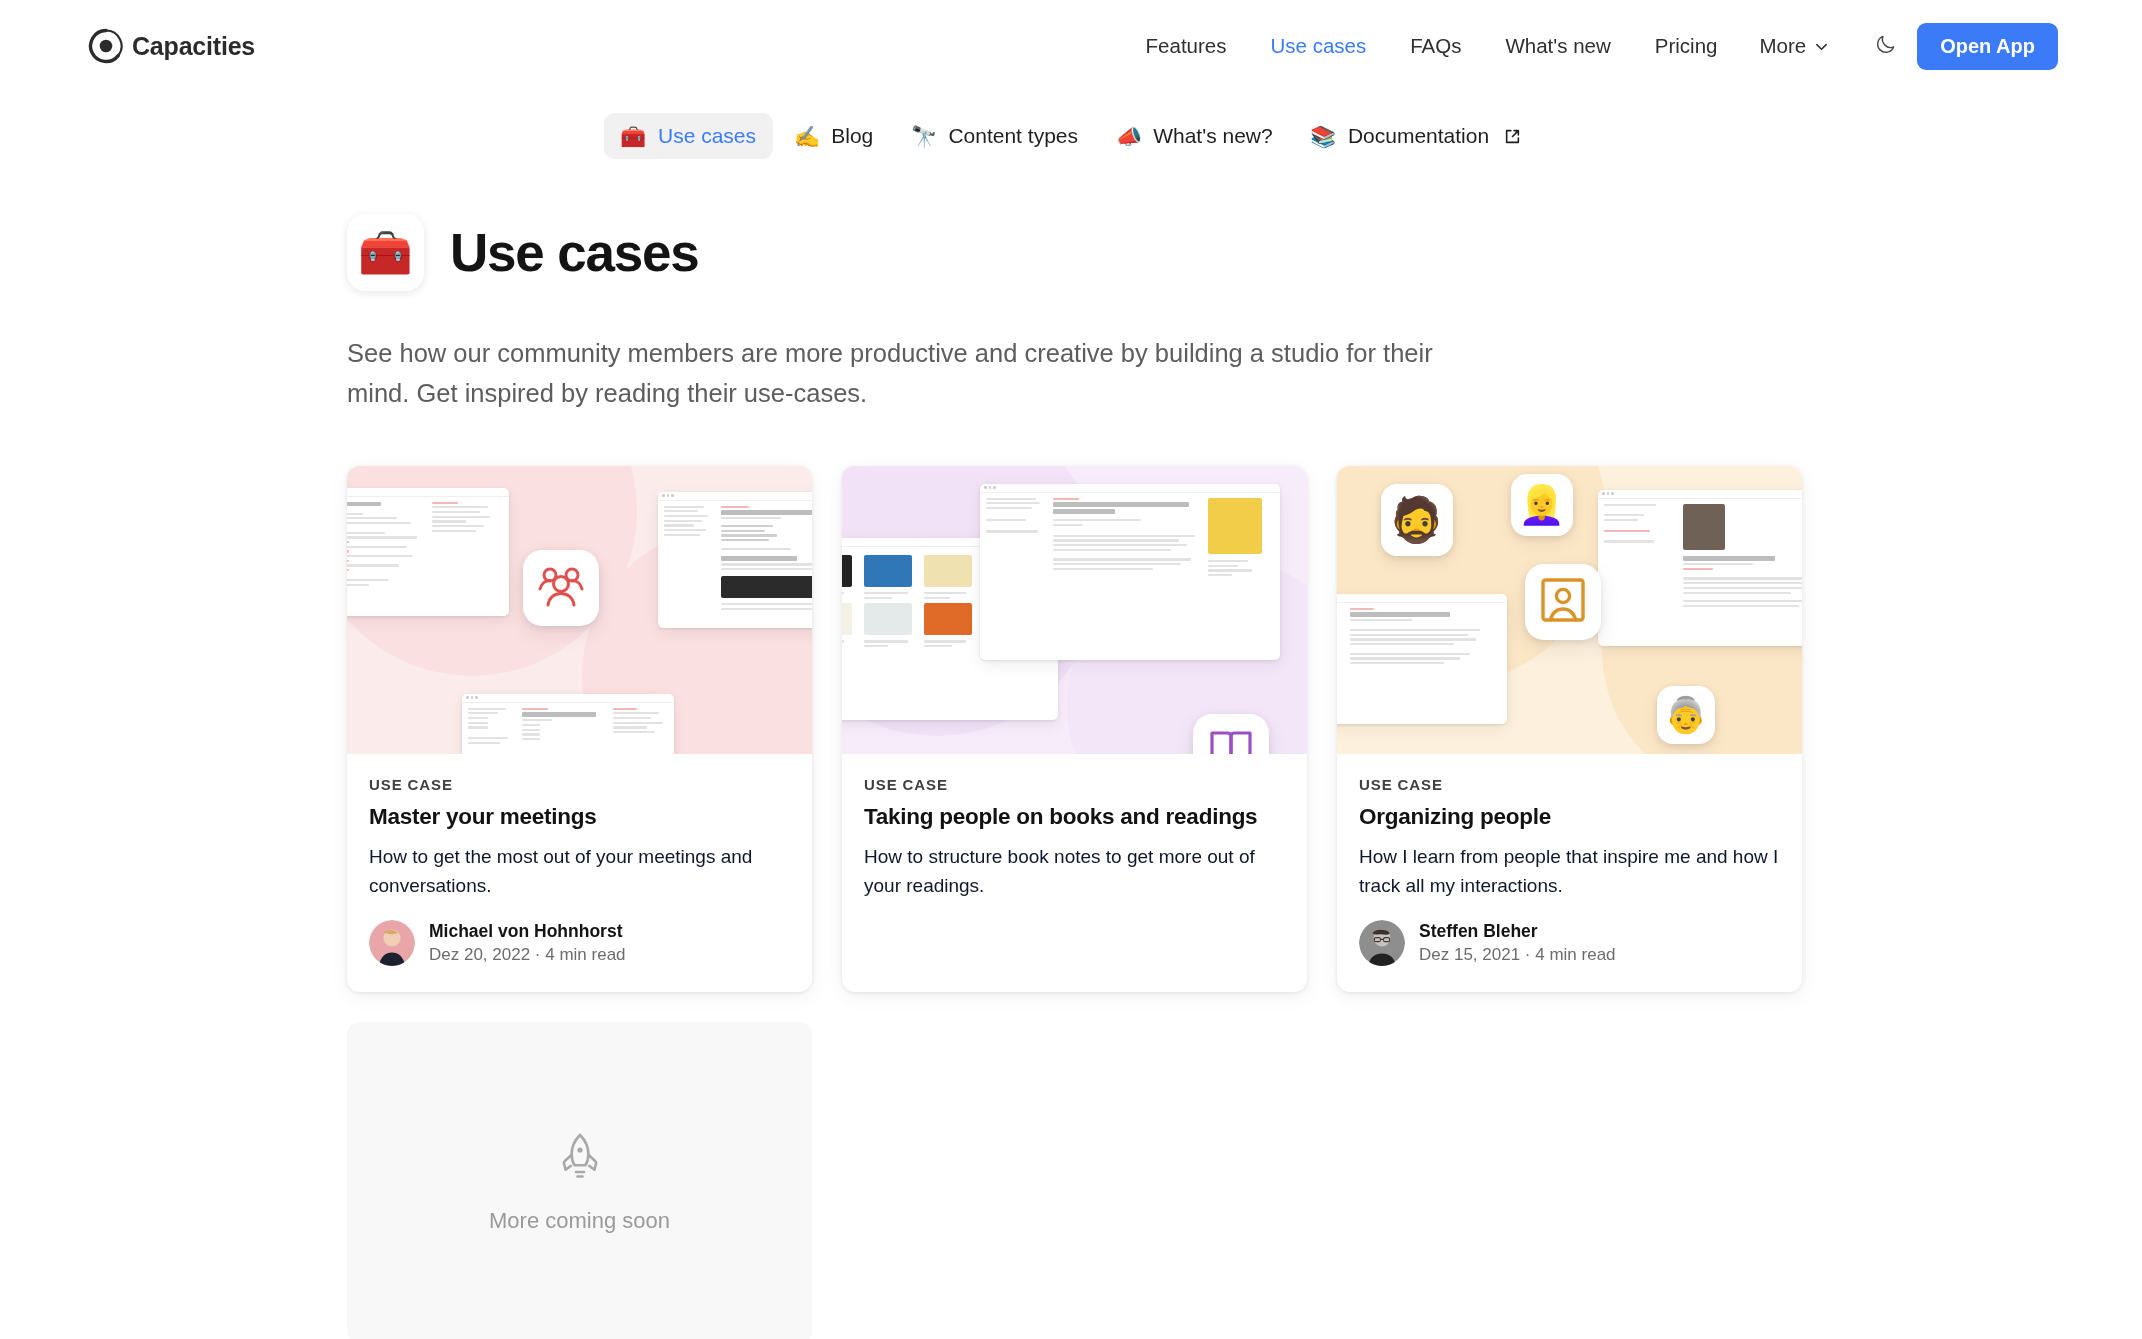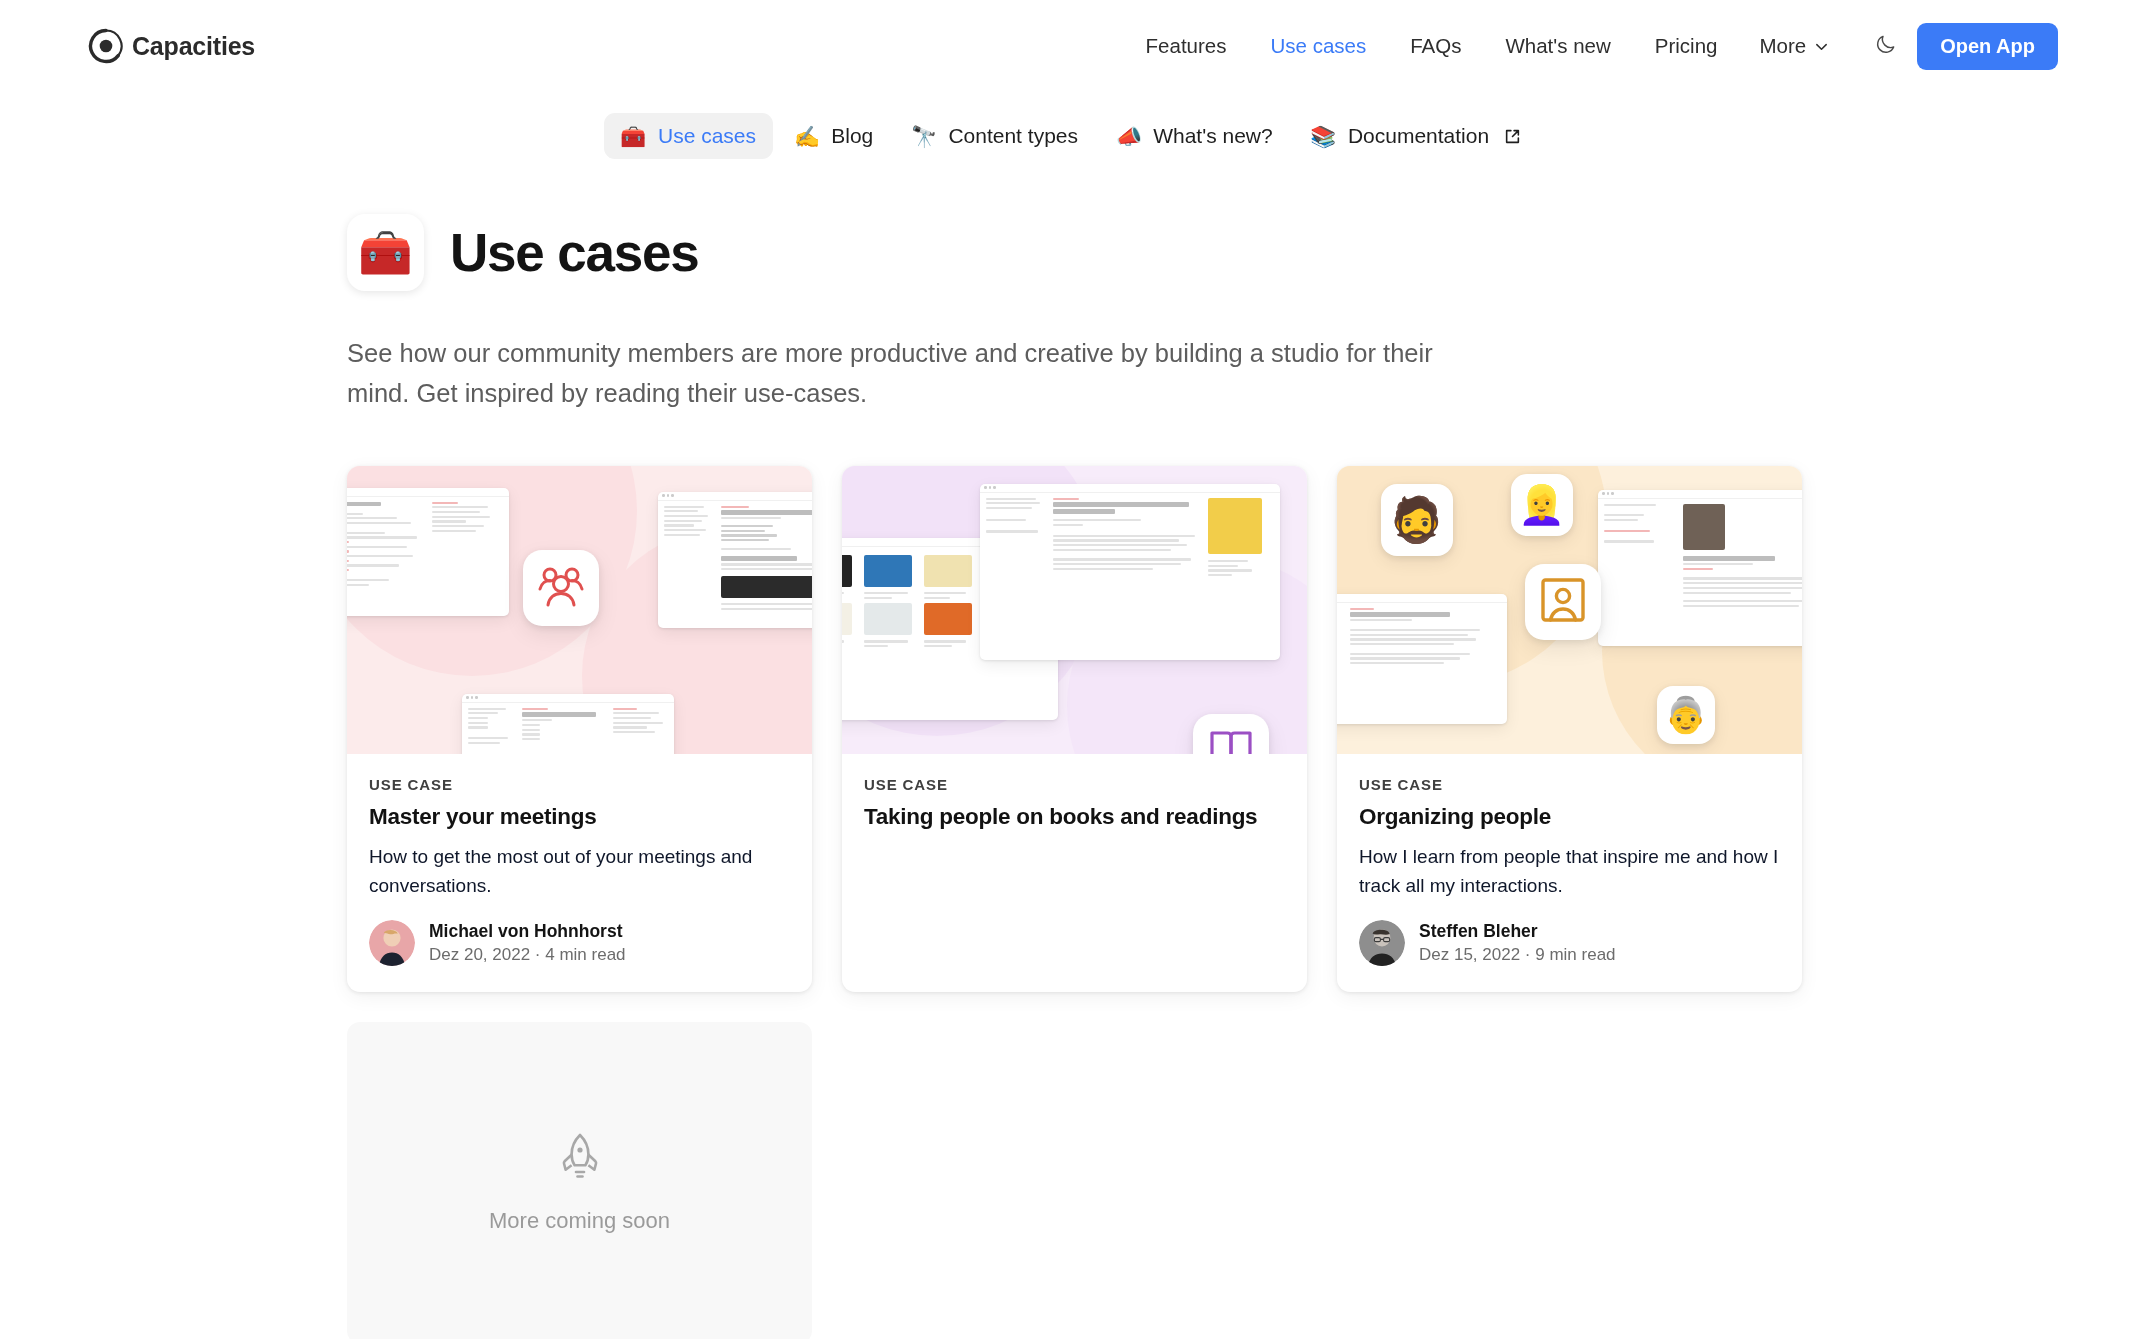--- a/index.html
+++ b/index.html
@@ -577,20 +577,21 @@
               <path d="M4 6h15.5c2 0 3.5 1.5 3.5 3.5V40c0-2-1.5-3.5-3.5-3.5H4z" fill="none" stroke="#9b4fc4" stroke-width="3.2" stroke-linejoin="round"></path>
               <path d="M42 6H26.5c-2 0-3.5 1.5-3.5 3.5V40c0-2 1.5-3.5 3.5-3.5H42z" fill="none" stroke="#9b4fc4" stroke-width="3.2" stroke-linejoin="round"></path>
             </svg>
           </span>
         </div>
       </div>
 
       <div class="card-body">
         <div class="kicker">USE CASE</div>
         <div class="card-title">Taking people on books and readings</div>
+        <div class="card-desc">How to structure book notes to get more out of your readings.</div>
       </div>
     </div>
 
     <div class="card">
       <div class="thumb amber">
         <div class="blob b1"></div>
         <div class="blob b2"></div>
 
         <div class="win" style="left:-50px; top:128px; width:220px; height:130px;">
           <div class="bar"></div>
@@ -678,21 +679,21 @@
               <circle cx="23" cy="18" r="8.4" fill="#c9c2bb"></circle>
               <path d="M13.6 13.6c1.2-5 16.2-5.2 17 .4-3 1.2-6 .4-8.8.2-3-.2-5.6 1-8.2-.6z" fill="#39332e"></path>
               <rect x="15.4" y="17.6" width="6" height="4" rx="1.4" fill="none" stroke="#3c3c3c" stroke-width="1.1"></rect>
               <rect x="24.6" y="17.6" width="6" height="4" rx="1.4" fill="none" stroke="#3c3c3c" stroke-width="1.1"></rect>
               <path d="M21.4 19.4h3.2" stroke="#3c3c3c" stroke-width="1.1"></path>
               <path d="M9 46c1.4-8.6 7-12.6 14-12.6S35.6 37.4 37 46z" fill="#222222"></path>
             </svg>
           </div>
           <div class="author-meta">
             <div class="author-name">Steffen Bleher</div>
-            <div class="author-sub">Dez 15, 2022 · 9 min read</div>
+            <div class="author-sub">Dez 15, 2021 · 4 min read</div>
           </div>
         </div>
       </div>
     </div>
 
   </div>
 
   <div class="coming">
     <span>
       <svg width="42" height="48" viewBox="0 0 42 48">

